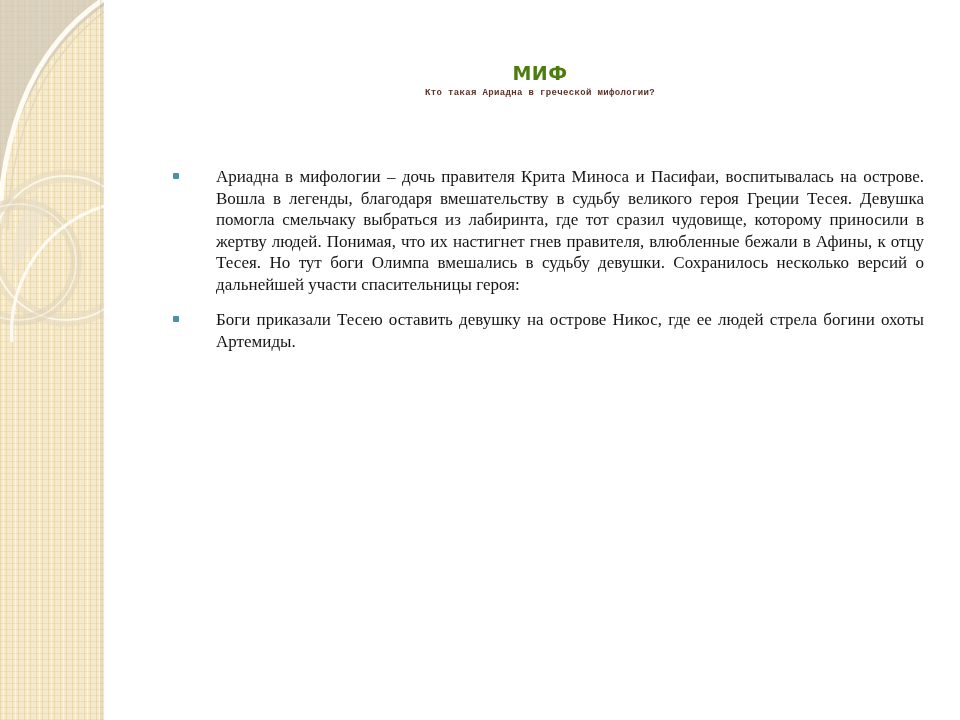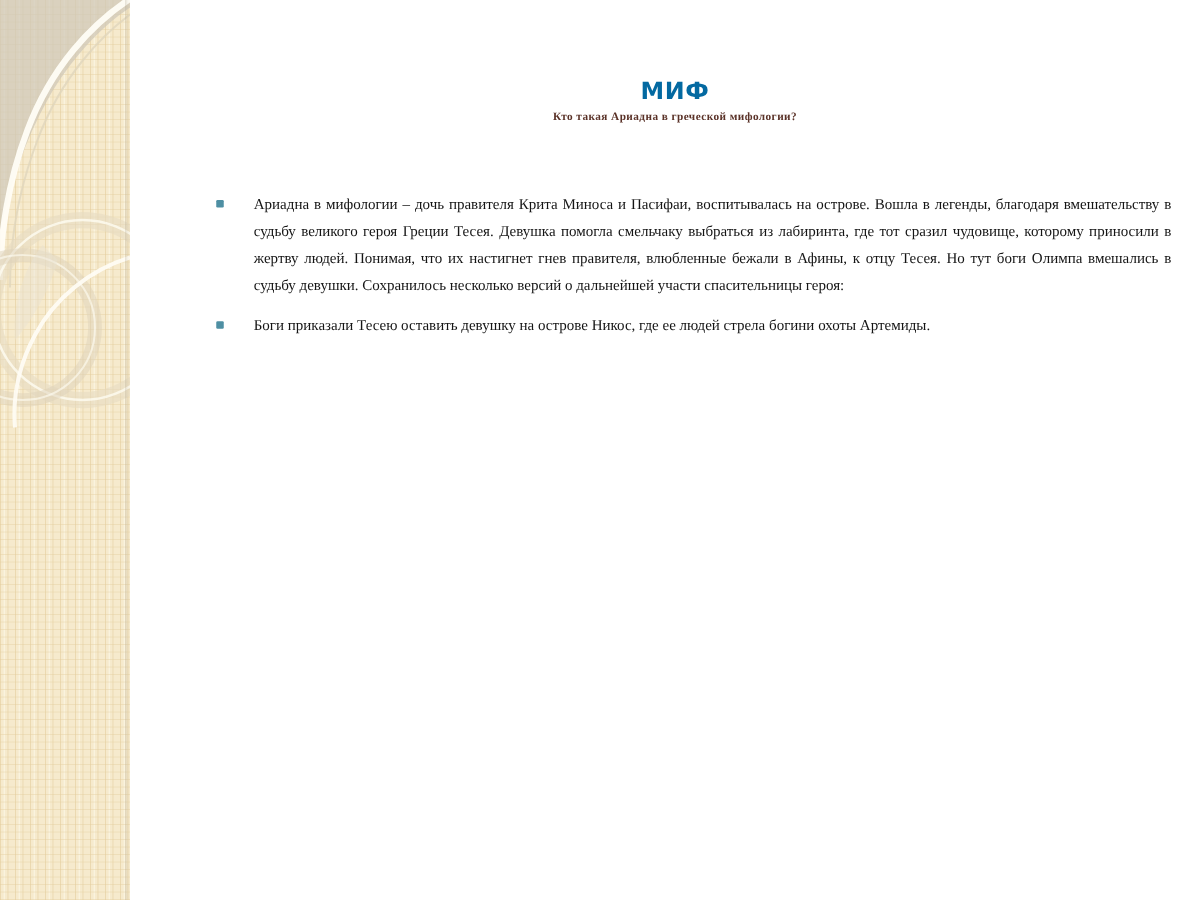--- a/index.html
+++ b/index.html
@@ -65,26 +65,26 @@
     left: 150px;
     top: 62px;
     width: 780px;
     text-align: center;
   }
   #slide-title {
     font-family: "DejaVu Sans", sans-serif;
     font-weight: bold;
     font-size: 19px;
     line-height: 22px;
-    color: #0369a1;
+    color: #4d7c0f;
     letter-spacing: .5px;
     margin: 0;
   }
   #slide-subtitle {
-    font-family: Liberation Serif, serif;
+    font-family: Liberation Mono, monospace;
     font-weight: bold;
     font-size: 9px;
     line-height: 13px;
     color: #5a3228;
     letter-spacing: .35px;
     margin: 3px 0 0 0;
   }
 
   
   #body-content {
@@ -104,26 +104,26 @@
     position: absolute;
     left: 3px;
     top: 7px;
     width: 6px;
     height: 6px;
     background: #4e8fa3;
     border-radius: 1px;
   }
   .bullet-text {
     font-family: "Liberation Serif", serif;
-    font-size: 12px;
+    font-size: 17px;
     line-height: 21.5px;
     color: #151515;
     text-align: justify;
     text-justify: inter-word;
-    margin: 1px;
+    margin: 14px;
     hyphens: none;
   }
 </style>
 </head>
 <body>
 
 <div id="slide">
 
   <div id="left-border">
     <div class="texture"></div>

